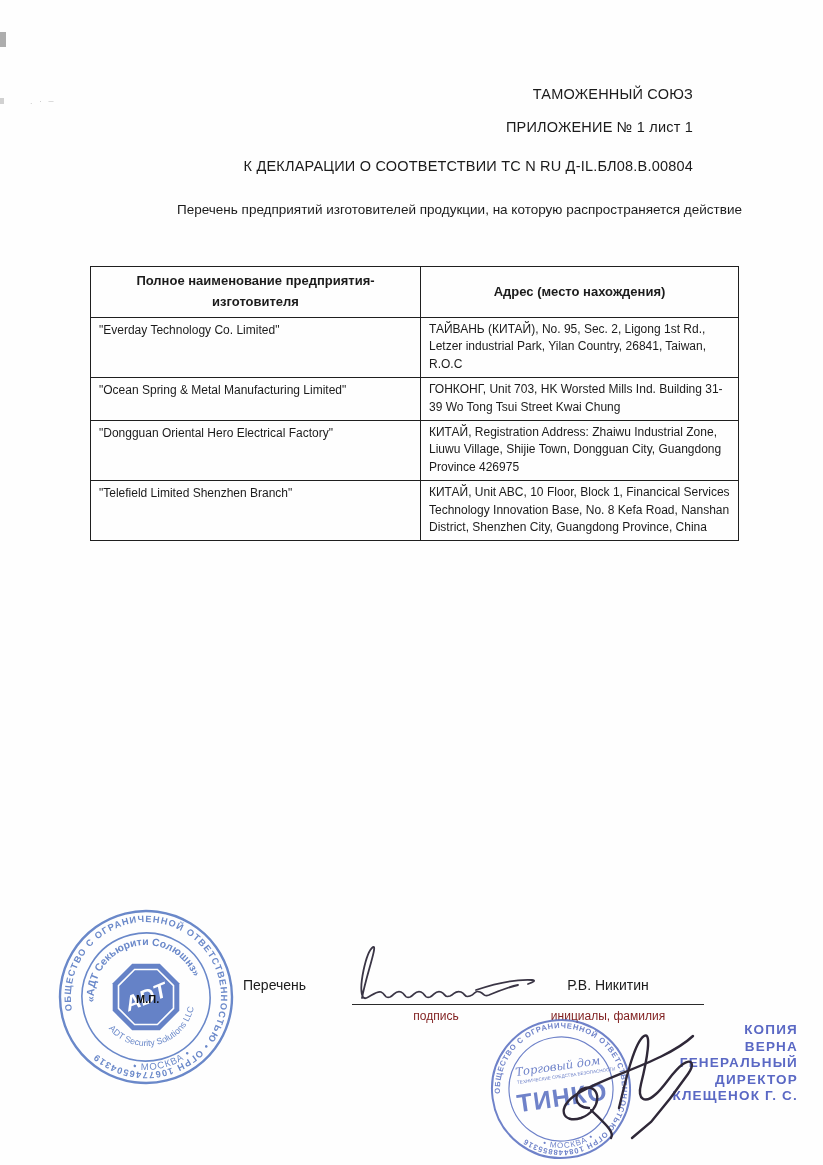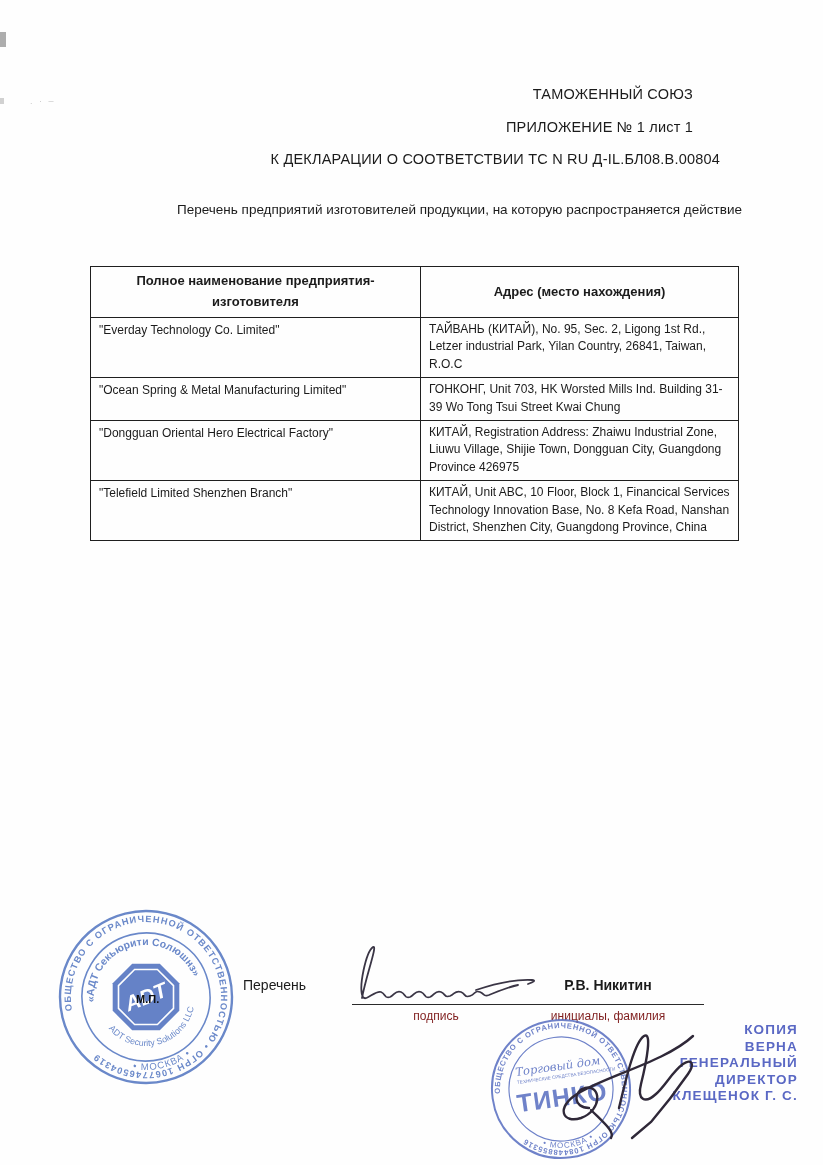--- a/index.html
+++ b/index.html
@@ -20,21 +20,21 @@
   table.mfr col.c1{width:330px;} table.mfr col.c2{width:318px;}
   table.mfr th,table.mfr td{border:1.6px solid #1f1f1f;vertical-align:top;padding:3px 8px 4px 8px;}
   table.mfr th{font-weight:700;font-size:13px;text-align:center;height:46px;vertical-align:middle;padding:2px 6px;}
   table.mfr th .wrap{display:inline-block;max-width:272px;line-height:1.6;}
   table.mfr td.name{padding-top:4px;}
   table.mfr td.addr{line-height:1.45;}
   
   .lbl{font-size:14px;}
   .sigline{border-top:1.6px solid #2a2a2a;height:0;}
   .caption{font-size:12px;text-align:center;color:#7f1d1d;}
-  .namecenter{font-size:14px;text-align:center;font-weight:bold;}
+  .namecenter{font-size:14px;text-align:center;}
   .mp{font-size:11px;font-weight:700;color:#111;z-index:6;margin-top:20px;}
   
   .stamp{opacity:.82;}
   .copt{
     width:182px;text-align:right;color:#5a68c4;font-weight:700;
     font-size:13.5px;line-height:16.5px;letter-spacing:1.2px;z-index:5;
     font-family:"Liberation Sans",sans-serif;
   }
   .copt .row1{display:flex;justify-content:space-between;padding-left:26px;flex-direction:column;}
   .artifact{background:#6a6a6a;opacity:.55;}
@@ -45,21 +45,21 @@
 
 <div class="page">
 
   <div class="abs artifact" style="left:0;top:32px;width:6px;height:15px;"></div>
   <div class="abs artifact" style="left:0;top:98px;width:4px;height:6px;opacity:.3;"></div>
   <div class="abs smudge" style="left:30px;top:96px;">.&nbsp;·&nbsp;–</div>
   <div class="abs smudge" style="left:150px;top:292px;opacity:.0;"></div>
 
   <div class="abs title" style="top:86px;">ТАМОЖЕННЫЙ СОЮЗ</div>
   <div class="abs title" style="top:119px;">ПРИЛОЖЕНИЕ № 1 лист 1</div>
-  <div class="abs title" style="top:151px;padding-left:27px;">К ДЕКЛАРАЦИИ О СООТВЕТСТВИИ ТС N RU Д-IL.БЛ08.В.00804</div>
+  <div class="abs title" style="top:158px;">К ДЕКЛАРАЦИИ О СООТВЕТСТВИИ ТС N RU Д-IL.БЛ08.В.00804</div>
 
   <div class="abs intro" style="top:202px;padding-left:48px;">Перечень предприятий изготовителей продукции, на которую распространяется действие</div>
 
   <table class="mfr">
     <colgroup>
         <col class="c1">
         <col class="c2">
       </colgroup>
     <thead>
       <tr>

